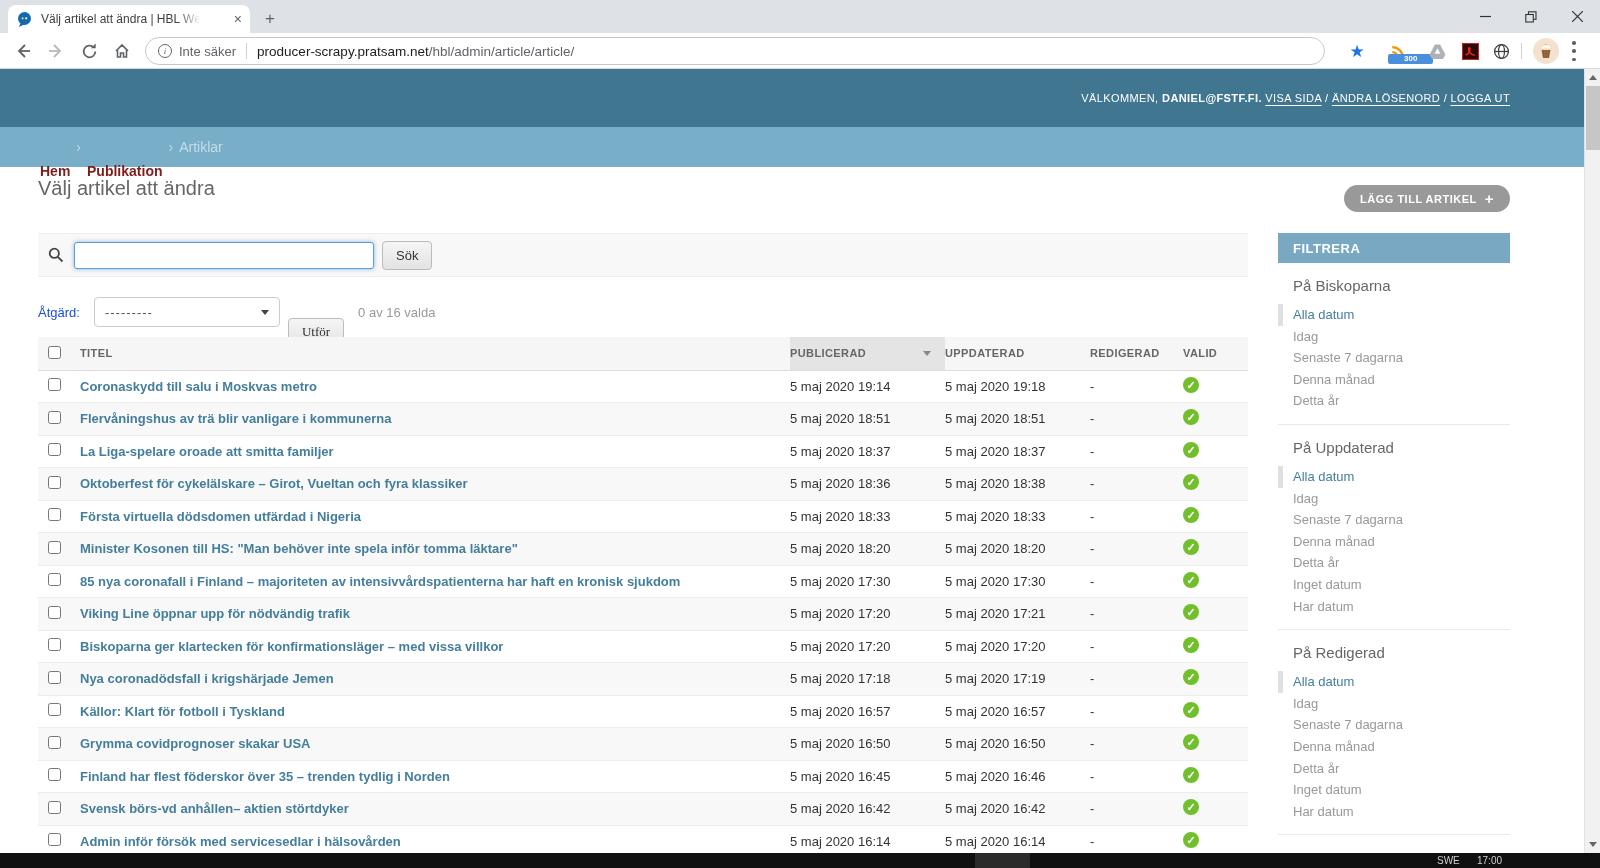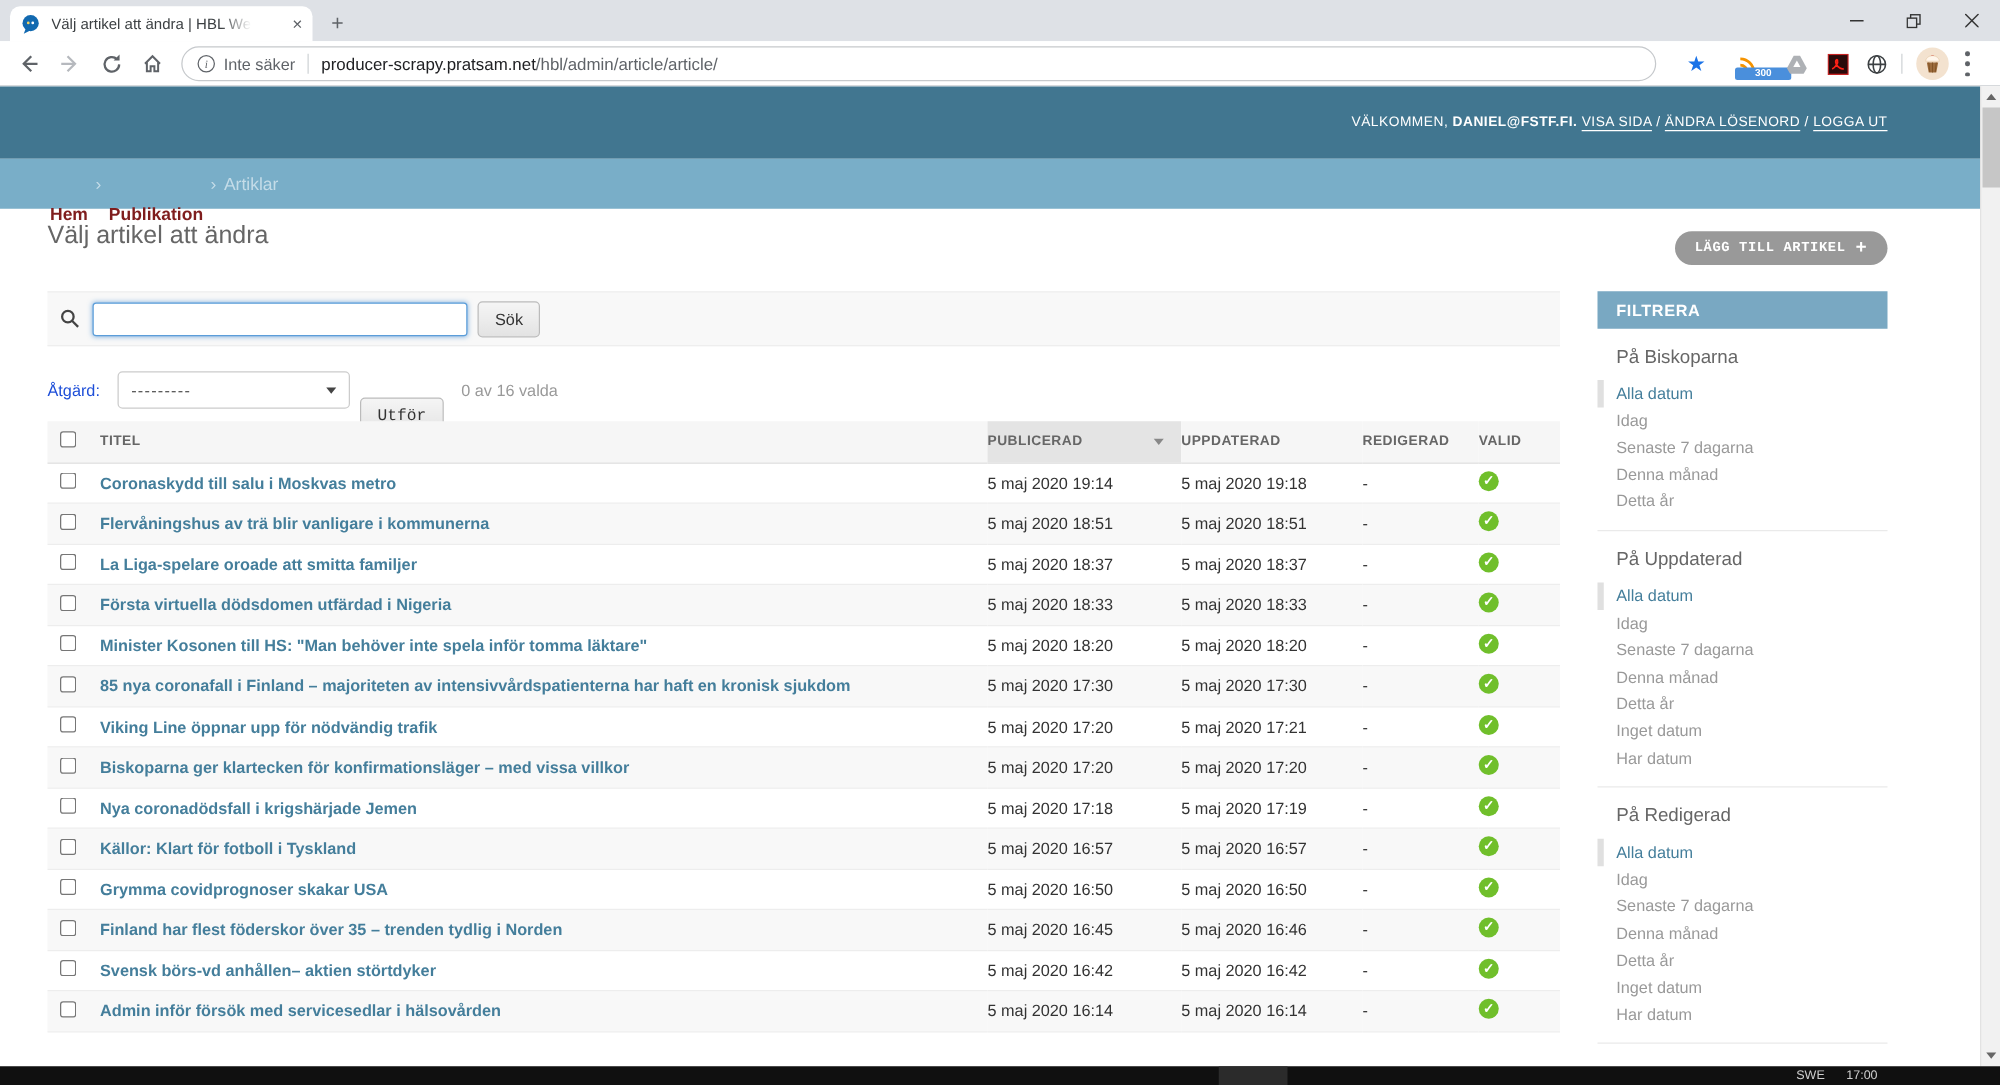--- a/index.html
+++ b/index.html
@@ -53,21 +53,21 @@
   .user-tools a { color:#fff; text-decoration:underline; text-underline-offset:3px; }
 
   .breadcrumbs { position:absolute; left:0; top:58px; width:100%; height:40px; background:#79aec8;
                  display:flex; align-items:center; padding-left:40px; font-size:14px; color:#c4dce8; }
   .breadcrumbs a { color:#7f1d1d; font-weight:600; text-decoration:none;margin-top:48px; }
   .bc-sep { margin:0 6px; }
 
   .page-title { position:absolute; left:38px; top:108px; font-size:20px; font-weight:400; color:#666; }
   .add-button { position:absolute; right:74px; top:116px; height:27px; background:#999; border-radius:14px; border:none;
                 color:#fff; font-size:11px; font-weight:bold; letter-spacing:.5px; padding:0 16px;
-                display:flex; align-items:center; gap:8px; font-family:Liberation Mono, monospace; }
+                display:flex; align-items:center; gap:8px; font-family:Liberation Sans, sans-serif; }
   .add-plus { font-size:15px; font-weight:bold; line-height:1; }
 
   
   .search-strip { position:absolute; left:38px; top:164px; width:1210px; height:44px; background:#f8f8f8;
                   border-top:1px solid #eee; border-bottom:1px solid #eee; display:flex; align-items:center; padding-left:10px; }
   .search-input { width:300px; height:27px; margin-left:10px; border:1px solid #5b9dd9; border-radius:3px;
                   box-shadow:0 0 4px rgba(46,126,204,.55); outline:none; font-size:13px; padding:0 6px;
                   font-family:"Liberation Sans", sans-serif; }
   .search-btn { margin-left:8px; height:29px; padding:0 13px; font-size:13px; color:#333;
                 background:linear-gradient(#f5f5f5,#e3e3e3); border:1px solid #bbb; border-radius:4px;
@@ -75,21 +75,21 @@
 
   
   .actions-row { position:absolute; left:38px; top:226px; width:1210px; height:34px; display:flex; align-items:center; }
   .actions-label { font-size:13px; color:#1d4ed8; margin-right:14px; }
   .action-select { position:relative; width:186px; height:30px; border:1px solid #ccc; border-radius:4px; background:#fff;
                    font-size:13px; color:#555; display:flex; align-items:center; padding-left:10px; letter-spacing:1px; }
   .select-arrow { position:absolute; right:10px; top:12px; width:0; height:0;
                   border-left:4px solid transparent; border-right:4px solid transparent; border-top:5px solid #444; }
   .exec-btn { margin-left:8px; height:29px; padding:0 13px; font-size:13px; color:#333;
               background:linear-gradient(#f5f5f5,#e3e3e3); border:1px solid #bbb; border-radius:4px;
-              font-family:Liberation Mono, monospace;margin-top:40px; }
+              font-family:Liberation Serif, serif;margin-top:40px; }
   .action-counter { margin-left:14px; font-size:13px; color:#999; }
 
   
   .changelist { position:absolute; left:38px; top:268px; width:1210px; border-collapse:collapse; table-layout:fixed; }
   .changelist col.c-cb   { width:42px; }
   .changelist col.c-pub  { width:155px; }
   .changelist col.c-upd  { width:145px; }
   .changelist col.c-red  { width:93px; }
   .changelist col.c-val  { width:65px; }
   .changelist thead th { height:33px; background:#f6f6f6; font-size:11px; font-weight:bold; color:#666;
@@ -325,20 +325,28 @@
             <td class="date-cell">5 maj 2020 18:51</td>
             <td class="date-cell">5 maj 2020 18:51</td>
             <td class="dash-cell">-</td>
             <td class="valid-cell"><span class="valid-icon"></span></td>
           </tr>
           <tr>
             <td class="cb-cell"><input type="checkbox" style=""></td>
             <th class="title-cell"><a>La Liga-spelare oroade att smitta familjer</a></th>
             <td class="date-cell">5 maj 2020 18:37</td>
             <td class="date-cell">5 maj 2020 18:37</td>
+            <td class="dash-cell">-</td>
+            <td class="valid-cell"><span class="valid-icon"></span></td>
+          </tr>
+          <tr>
+            <td class="cb-cell"><input type="checkbox" style=""></td>
+            <th class="title-cell"><a>Oktoberfest för cykelälskare – Girot, Vueltan och fyra klassiker</a></th>
+            <td class="date-cell">5 maj 2020 18:36</td>
+            <td class="date-cell">5 maj 2020 18:38</td>
             <td class="dash-cell">-</td>
             <td class="valid-cell"><span class="valid-icon"></span></td>
           </tr>
           <tr>
             <td class="cb-cell"><input type="checkbox" style=""></td>
             <th class="title-cell"><a>Första virtuella dödsdomen utfärdad i Nigeria</a></th>
             <td class="date-cell">5 maj 2020 18:33</td>
             <td class="date-cell">5 maj 2020 18:33</td>
             <td class="dash-cell">-</td>
             <td class="valid-cell"><span class="valid-icon"></span></td>

